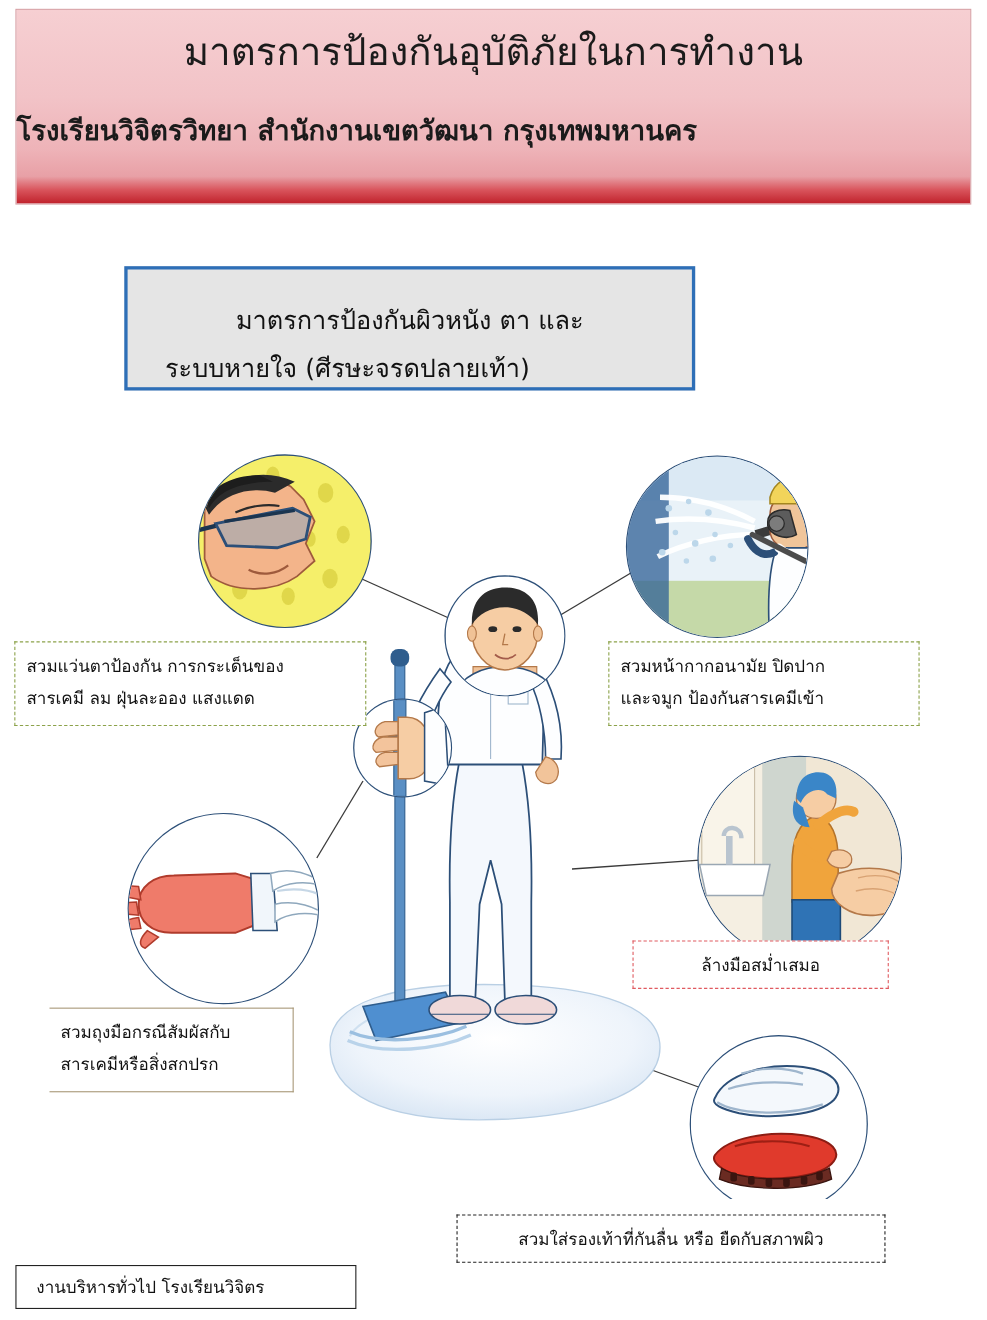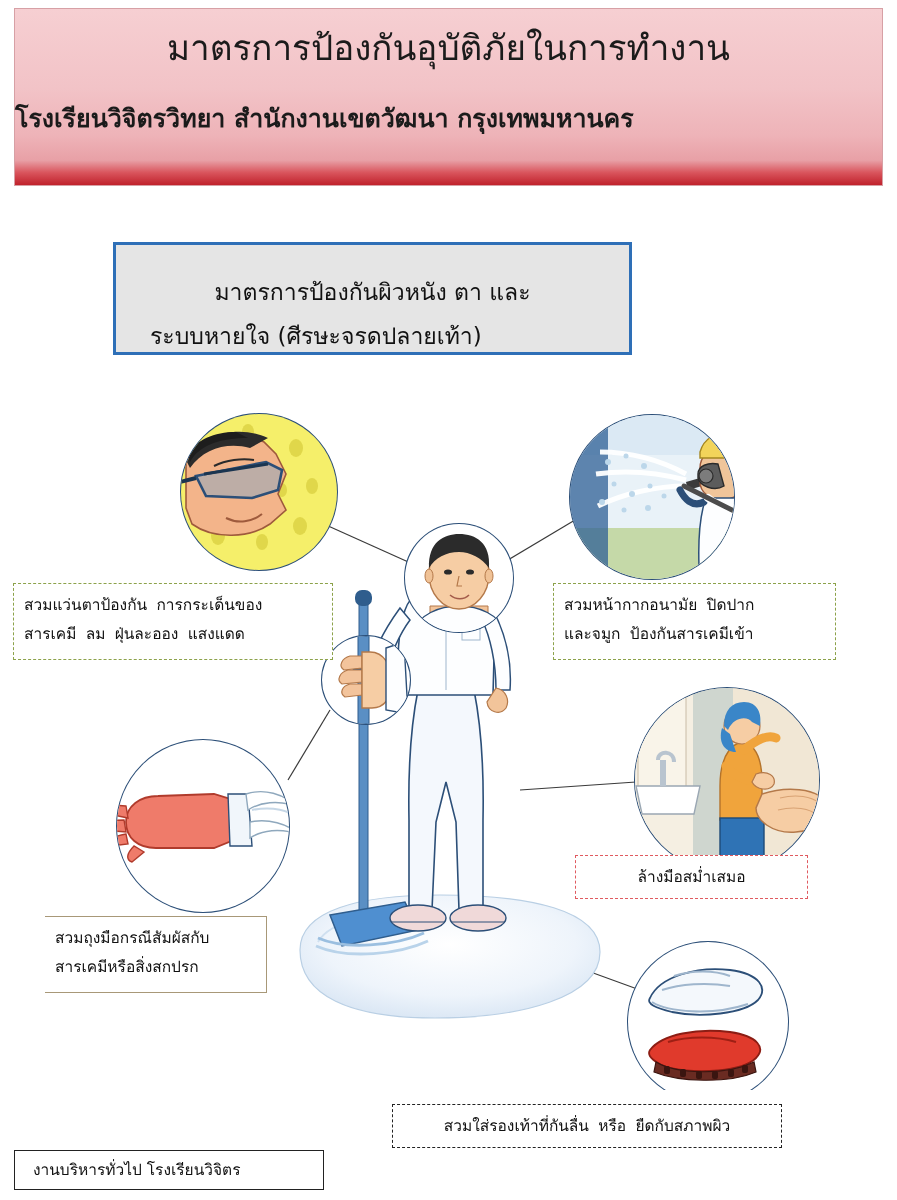--- a/index.html
+++ b/index.html
@@ -83,21 +83,20 @@
 
   
   .callout {
     position: absolute;
     box-sizing: border-box;
     font-size: 15.5px;
     color: #111111;
     line-height: 1.85;
     background: #ffffff;
     padding: 8px 10px;
-    font-family: Liberation Mono, monospace;
   }
   .callout-goggles {
     left: 13px; top: 583px; width: 320px; height: 77px;
     border: 1px dashed #8ca24a;
   }
   .callout-mask {
     left: 553px; top: 583px; width: 283px; height: 77px;
     border: 1px dashed #8ca24a;
   }
   .callout-wash {
@@ -106,21 +105,21 @@
     text-align: center;
     line-height: 28px;
   }
   .callout-gloves {
     left: 0px; top: 916px; width: 222px; height: 77px;
     border: 1px solid #a89878;
     border-left: none;
     margin-left: 45px;
   }
   .callout-shoes {
-    left: 392px; top: 1104px; width: 390px; height: 44px;
+    left: 415px; top: 1104px; width: 390px; height: 44px;
     border: 1px dashed #222222;
     text-align: center;
     line-height: 28px;
   }
 
   
   .footer-box {
     position: absolute;
     left: 14px;
     top: 1150px;

